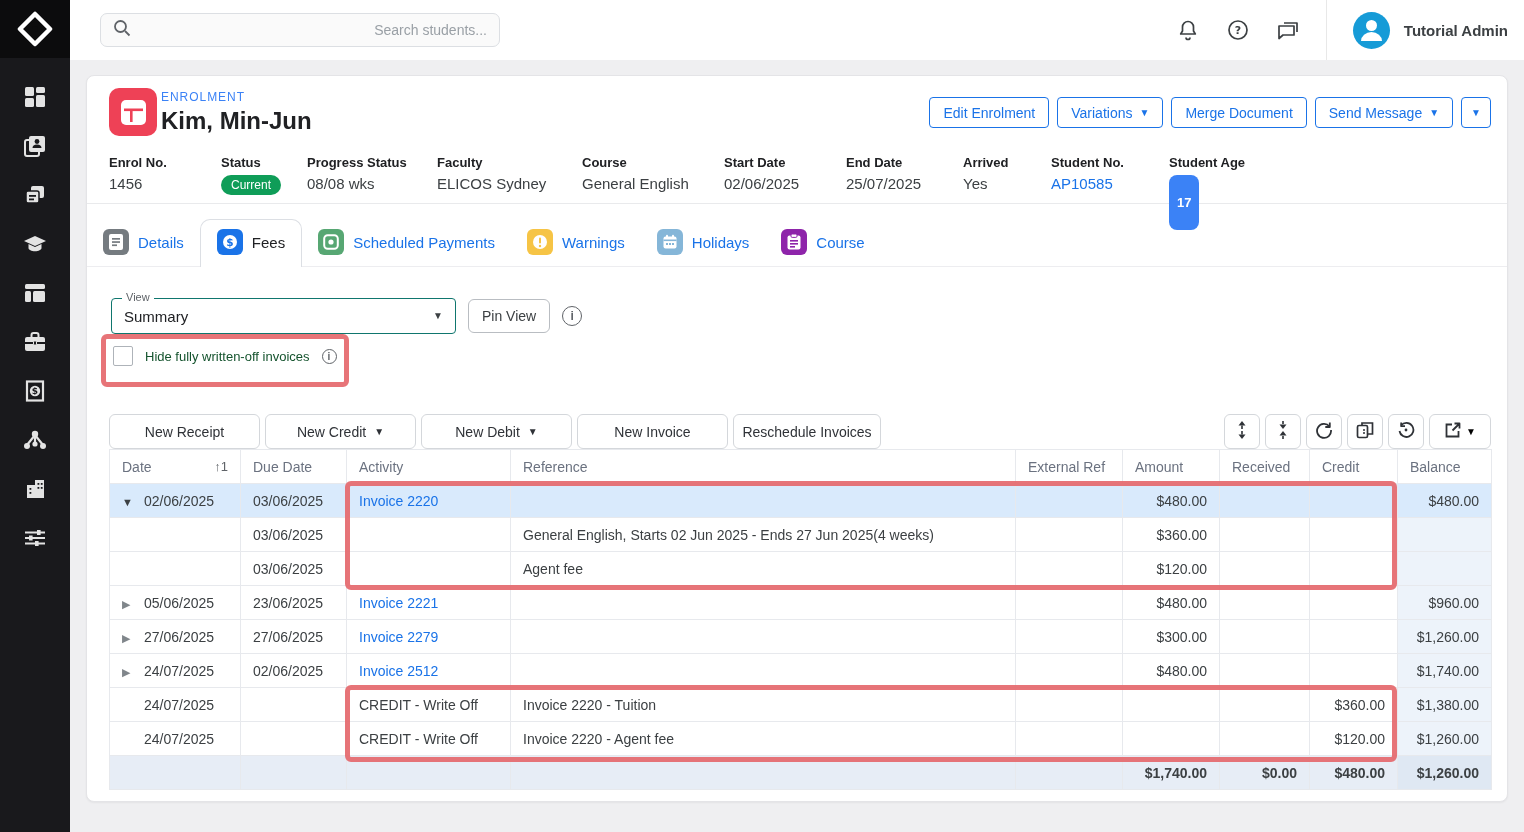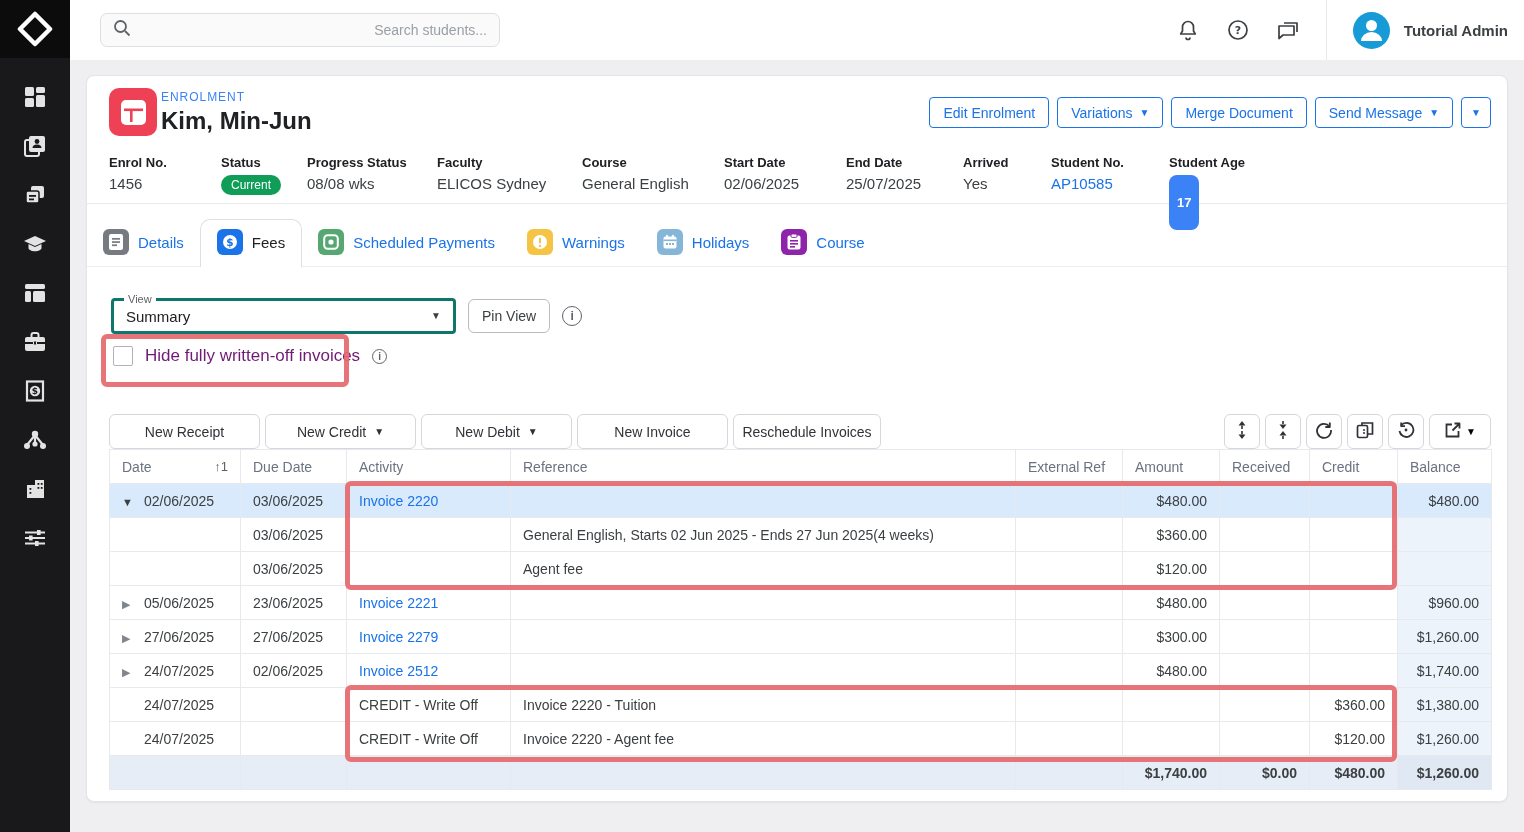--- a/index.html
+++ b/index.html
@@ -58,35 +58,35 @@
   .tabs { position:absolute; left:0; top:143px; width:100%; height:48px; display:flex; align-items:flex-end;
     border-bottom:1px solid #ededf0; }
   .tab { display:flex; align-items:center; gap:9px; padding:9px 16px 11px; cursor:pointer; position:relative; }
   .tab .tab-label { font-size:15px; color:#1a73e8; }
   .tab.active { background:#fff; border:1px solid #dcdfe4; border-bottom:none; border-radius:10px 10px 0 0; margin-bottom:-1px; padding-bottom:12px; }
   .tab.active .tab-label { color:#202124; }
   .tab-ico { width:26px; height:26px; border-radius:6px; display:flex; align-items:center; justify-content:center; flex:0 0 auto; }
 
   
   .view-row { position:absolute; left:24px; top:222px; display:flex; align-items:center; gap:12px; }
-  .select-box { position:relative; width:345px; height:36px; border:3px solid #0f766e; border-radius:4px;
+  .select-box { position:relative; width:345px; height:36px; border:1px solid #0f766e; border-radius:4px;
     display:flex; align-items:center; padding:0 12px; cursor:pointer; background:#fff; }
   .select-box .float-lbl { position:absolute; top:-8px; left:10px; background:#fff; padding:0 4px; font-size:11px; color:#5f6368; }
   .select-box .sel-val { font-size:15px; color:#202124; flex:1; }
   .btn-gray { border:1px solid #b9bdc2; color:#3c4043; background:#fff; border-radius:6px; height:34px; padding:0 13px;
     font-size:14px; cursor:pointer; font-family:"Liberation Sans", sans-serif; }
   .info-ico { width:20px; height:20px; border-radius:50%; border:1.6px solid #5f6368; color:#5f6368; font-size:12px;
     display:flex; align-items:center; justify-content:center; font-weight:700; cursor:pointer; }
   .info-ico::before { content:"i"; font-style:normal; }
   .info-ico.small { width:15px; height:15px; border-width:1.3px; font-size:10px; }
 
   
   .checkbox-row { position:absolute; left:26px; top:270px; display:flex; align-items:center; gap:12px; }
   .checkbox { width:20px; height:20px; border:1.5px solid #aeb3b9; border-radius:2px; background:#fff; cursor:pointer; }
-  .checkbox-label { font-size:17px; color:#701a75; }
+  .checkbox-label { font-size:13px; color:#14532d; }
 
   
   .actions-row { position:absolute; left:22px; top:338px; width:1382px; display:flex; align-items:center; }
   .btn-action { border:1px solid #d4d7db; background:#fff; color:#2f3237; border-radius:6px; height:35px; width:151px;
     font-size:14px; display:flex; align-items:center; justify-content:center; gap:8px; cursor:pointer; margin-right:5px;
     font-family:"Liberation Sans", sans-serif; white-space:nowrap; }
   .icon-group { margin-left:auto; display:flex; gap:5px; }
   .icon-btn { border:1px solid #d4d7db; background:#fff; border-radius:6px; height:35px; width:36px;
     display:flex; align-items:center; justify-content:center; gap:4px; cursor:pointer; }
   .icon-btn.wide { width:62px; }

